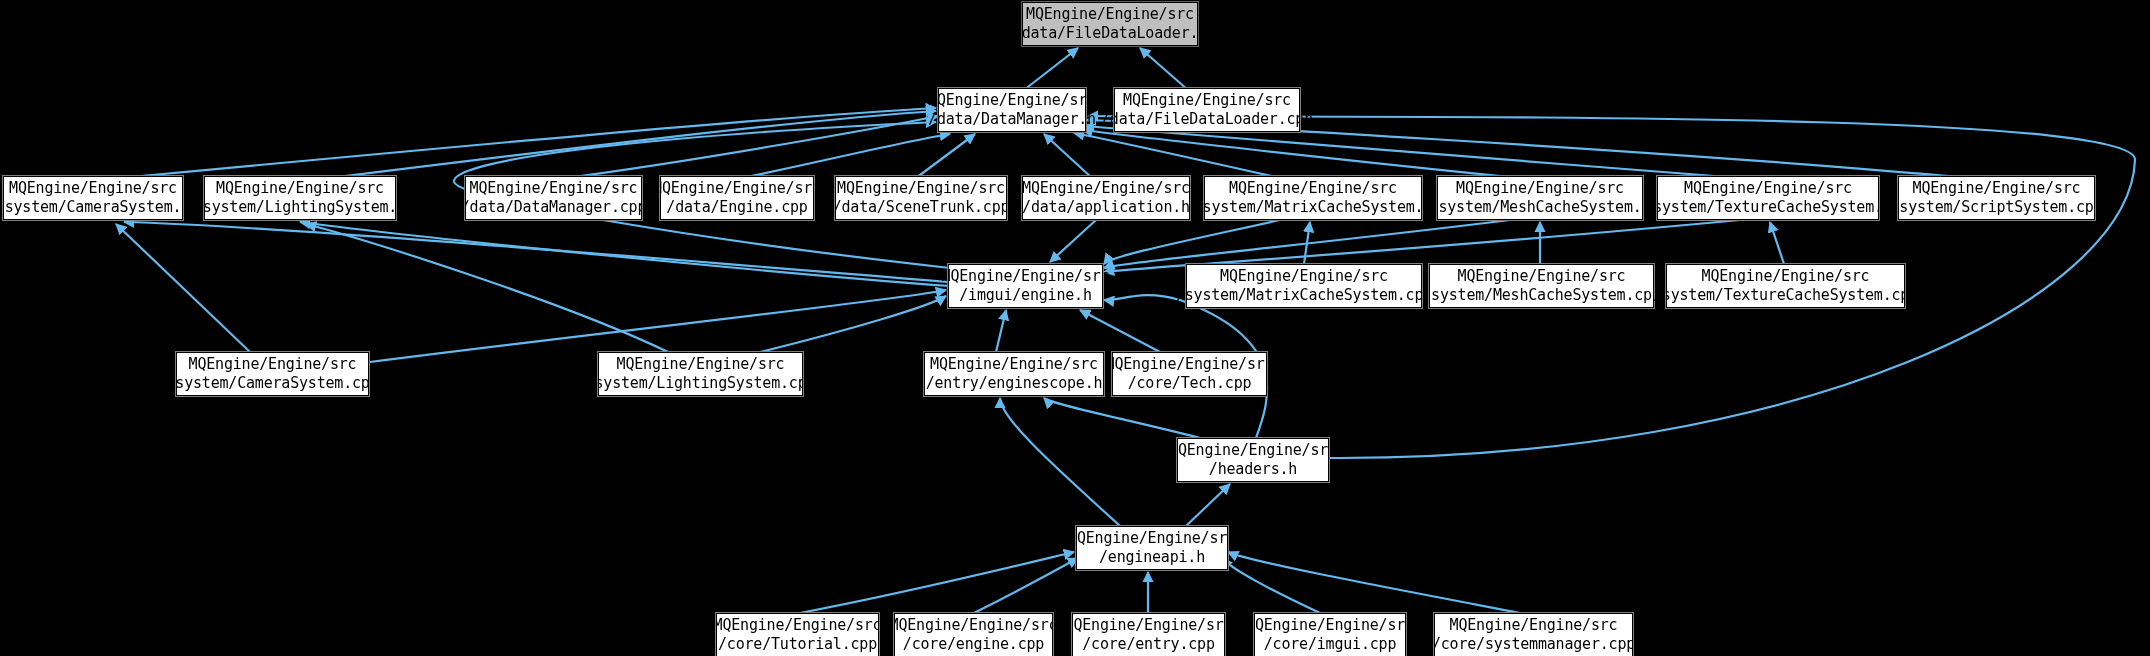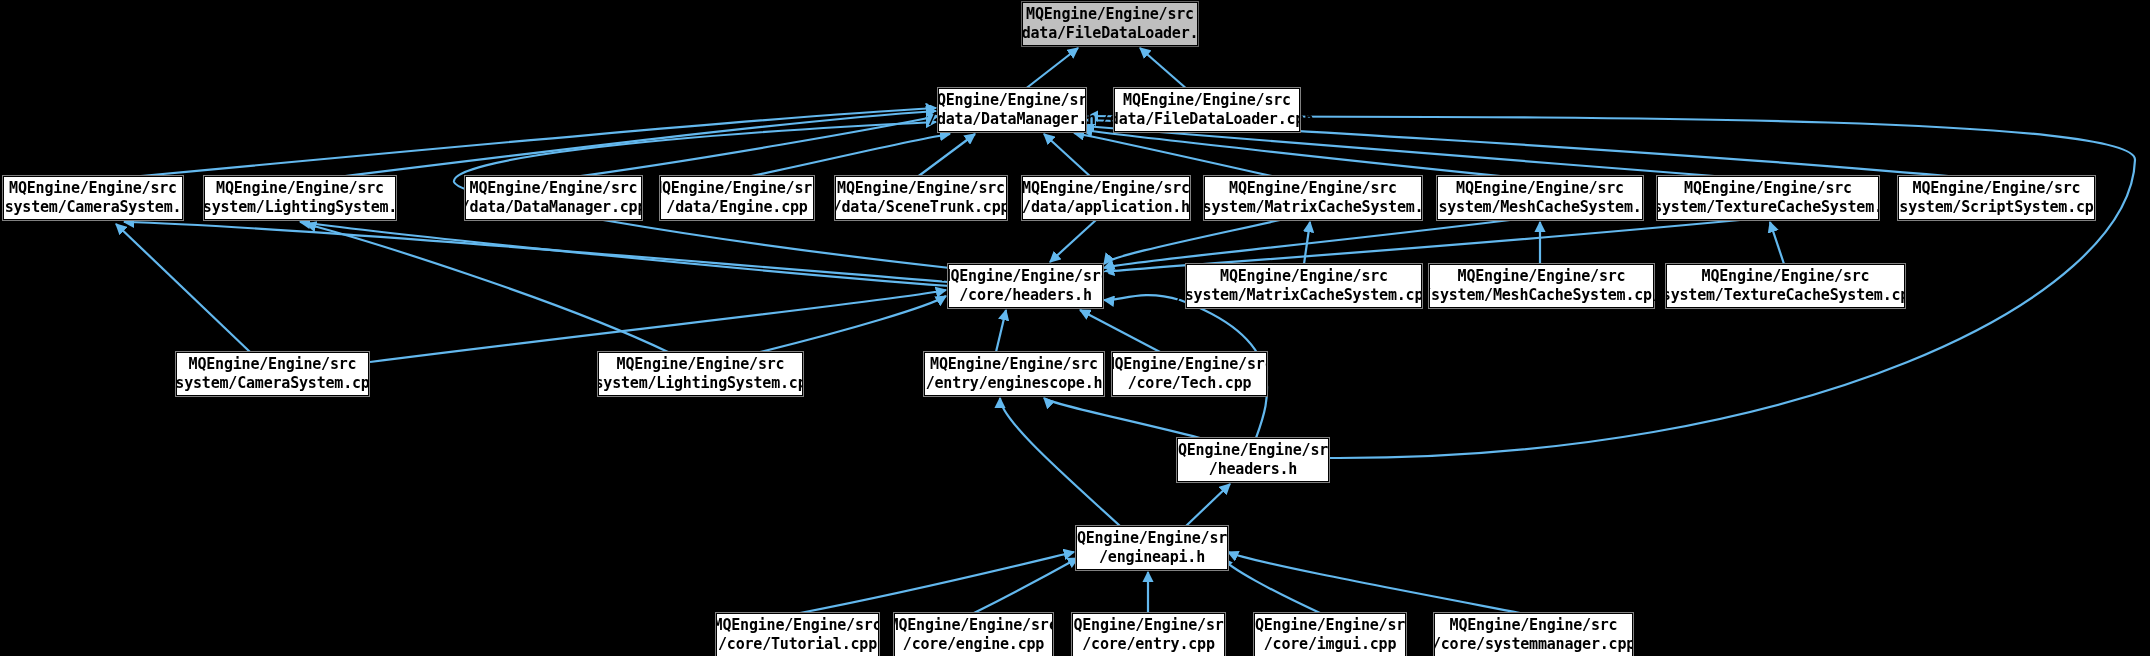--- a/index.html
+++ b/index.html
@@ -33,21 +33,20 @@
     flex-direction: column;
     align-items: center;
     justify-content: center;
     text-align: center;
     color: #000000;
     font-size: 15px;
     line-height: 1.28;
     letter-spacing: -0.2px;
     white-space: pre;
     z-index: 5;
-    font-weight: bold;
   }
   .node.root {
     background: #bfbfbf;
     border: 1px solid #000000;
     outline: 1px solid #606060;
   }
   .node .ln {
     display: block;
     pointer-events: none;
   }
@@ -111,21 +110,21 @@
       <div class="node" style="left: 3px; top: 176px; width: 180px; height: 44px;"><span class="ln">MQEngine/Engine/src</span><span class="ln ln2">/system/CameraSystem.h</span></div>
       <div class="node" style="left: 204px; top: 176px; width: 192px; height: 44px;"><span class="ln">MQEngine/Engine/src</span><span class="ln ln2">/system/LightingSystem.h</span></div>
       <div class="node" style="left: 465px; top: 176px; width: 177px; height: 44px;"><span class="ln">MQEngine/Engine/src</span><span class="ln ln2">/data/DataManager.cpp</span></div>
       <div class="node" style="left: 660px; top: 176px; width: 154px; height: 44px;"><span class="ln">MQEngine/Engine/src</span><span class="ln ln2">/data/Engine.cpp</span></div>
       <div class="node" style="left: 835px; top: 176px; width: 172px; height: 44px;"><span class="ln">MQEngine/Engine/src</span><span class="ln ln2">/data/SceneTrunk.cpp</span></div>
       <div class="node" style="left: 1022px; top: 176px; width: 168px; height: 44px;"><span class="ln">MQEngine/Engine/src</span><span class="ln ln2">/data/application.h</span></div>
       <div class="node" style="left: 1204px; top: 176px; width: 218px; height: 44px;"><span class="ln">MQEngine/Engine/src</span><span class="ln ln2">/system/MatrixCacheSystem.h</span></div>
       <div class="node" style="left: 1437px; top: 176px; width: 206px; height: 44px;"><span class="ln">MQEngine/Engine/src</span><span class="ln ln2">/system/MeshCacheSystem.h</span></div>
       <div class="node" style="left: 1657px; top: 176px; width: 222px; height: 44px;"><span class="ln">MQEngine/Engine/src</span><span class="ln ln2">/system/TextureCacheSystem.h</span></div>
       <div class="node" style="left: 1898px; top: 176px; width: 197px; height: 44px;"><span class="ln">MQEngine/Engine/src</span><span class="ln ln2">/system/ScriptSystem.cpp</span></div>
-      <div class="node" style="left: 948px; top: 264px; width: 155px; height: 44px;"><span class="ln">MQEngine/Engine/src</span><span class="ln ln2">/core/headers.h</span></div>
+      <div class="node" style="left: 948px; top: 264px; width: 155px; height: 44px;"><span class="ln">MQEngine/Engine/src</span><span class="ln ln2">/imgui/engine.h</span></div>
       <div class="node" style="left: 1186px; top: 264px; width: 236px; height: 44px;"><span class="ln">MQEngine/Engine/src</span><span class="ln ln2">/system/MatrixCacheSystem.cpp</span></div>
       <div class="node" style="left: 1429px; top: 264px; width: 225px; height: 44px;"><span class="ln">MQEngine/Engine/src</span><span class="ln ln2">/system/MeshCacheSystem.cpp</span></div>
       <div class="node" style="left: 1666px; top: 264px; width: 239px; height: 44px;"><span class="ln">MQEngine/Engine/src</span><span class="ln ln2">/system/TextureCacheSystem.cpp</span></div>
       <div class="node" style="left: 176px; top: 352px; width: 193px; height: 44px;"><span class="ln">MQEngine/Engine/src</span><span class="ln ln2">/system/CameraSystem.cpp</span></div>
       <div class="node" style="left: 598px; top: 352px; width: 205px; height: 44px;"><span class="ln">MQEngine/Engine/src</span><span class="ln ln2">/system/LightingSystem.cpp</span></div>
       <div class="node" style="left: 924px; top: 352px; width: 180px; height: 44px;"><span class="ln">MQEngine/Engine/src</span><span class="ln ln2">/entry/enginescope.h</span></div>
       <div class="node" style="left: 1112px; top: 352px; width: 155px; height: 44px;"><span class="ln">MQEngine/Engine/src</span><span class="ln ln2">/core/Tech.cpp</span></div>
       <div class="node" style="left: 1177px; top: 438px; width: 152px; height: 44px;"><span class="ln">MQEngine/Engine/src</span><span class="ln ln2">/headers.h</span></div>
       <div class="node" style="left: 1076px; top: 526px; width: 152px; height: 44px;"><span class="ln">MQEngine/Engine/src</span><span class="ln ln2">/engineapi.h</span></div>
       <div class="node" style="left: 716px; top: 613px; width: 163px; height: 44px;"><span class="ln">MQEngine/Engine/src</span><span class="ln ln2">/core/Tutorial.cpp</span></div>

